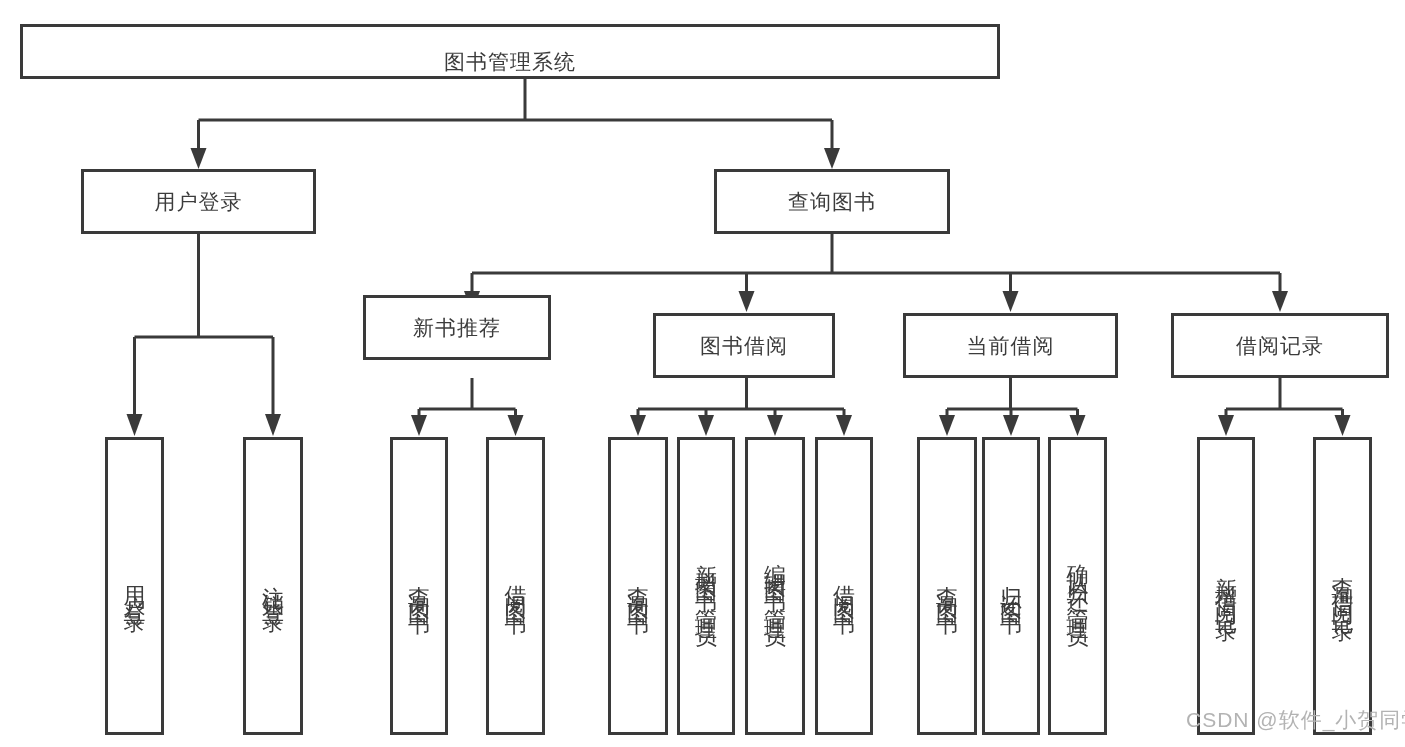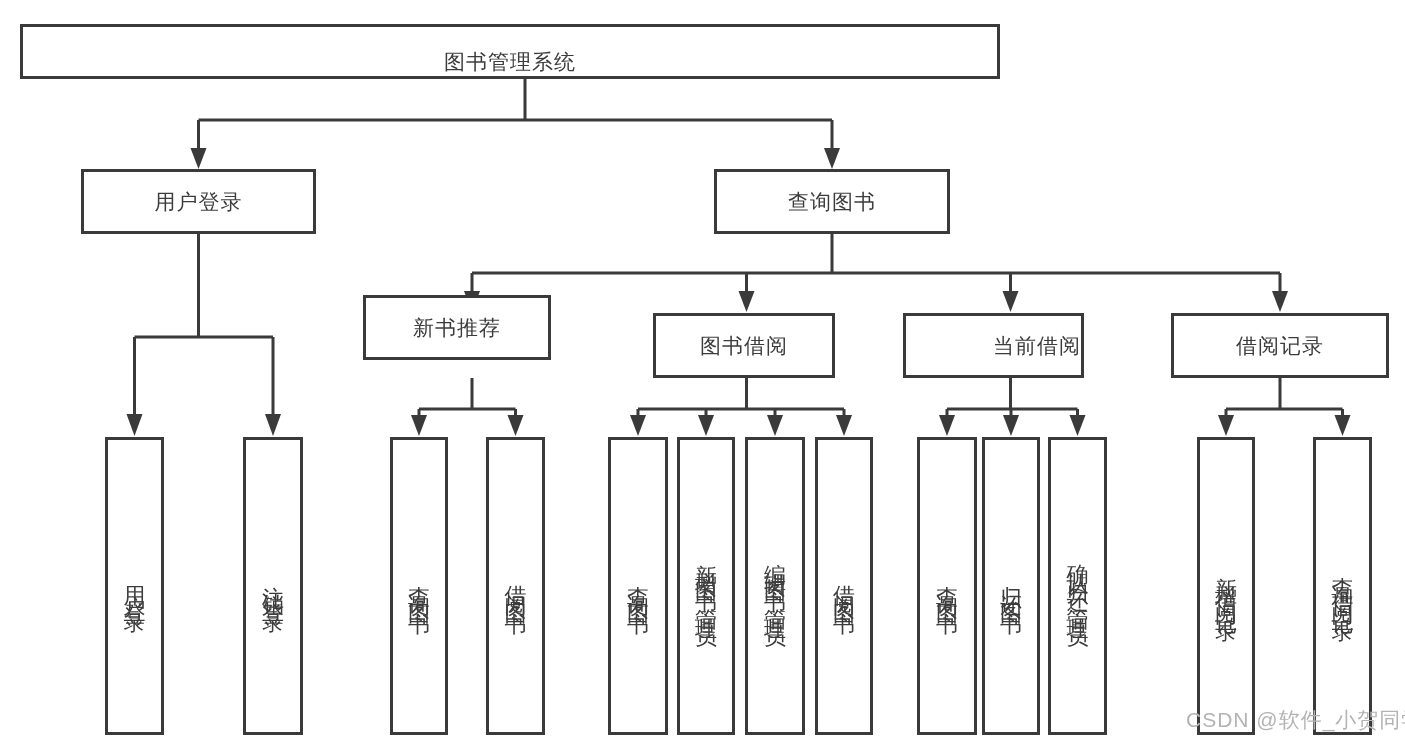--- a/index.html
+++ b/index.html
@@ -127,21 +127,21 @@
   <div class="node" style="left:714px; top:169px; width:236px; height:65px;">
     <span>查询图书</span>
   </div>
 
   <div class="node" style="left:363px; top:295px; width:188px; height:65px;">
     <span>新书推荐</span>
   </div>
   <div class="node" style="left:637px; top:313px; width:182px; height:65px;margin-left:16px;">
     <span>图书借阅</span>
   </div>
-  <div class="node" style="left:903px; top:313px; width:181px; height:65px;justify-content:flex-end;">
+  <div class="node" style="left:903px; top:313px; width:215px; height:65px;">
     <span>当前借阅</span>
   </div>
   <div class="node" style="left:1171px; top:313px; width:218px; height:65px;">
     <span>借阅记录</span>
   </div>
 
   <div class="node vnode" style="left:105px; top:437px; width:59px; height:298px;">
     <span class="vtext">用户登录</span>
   </div>
   <div class="node vnode" style="left:243px; top:437px; width:60px; height:298px;">

